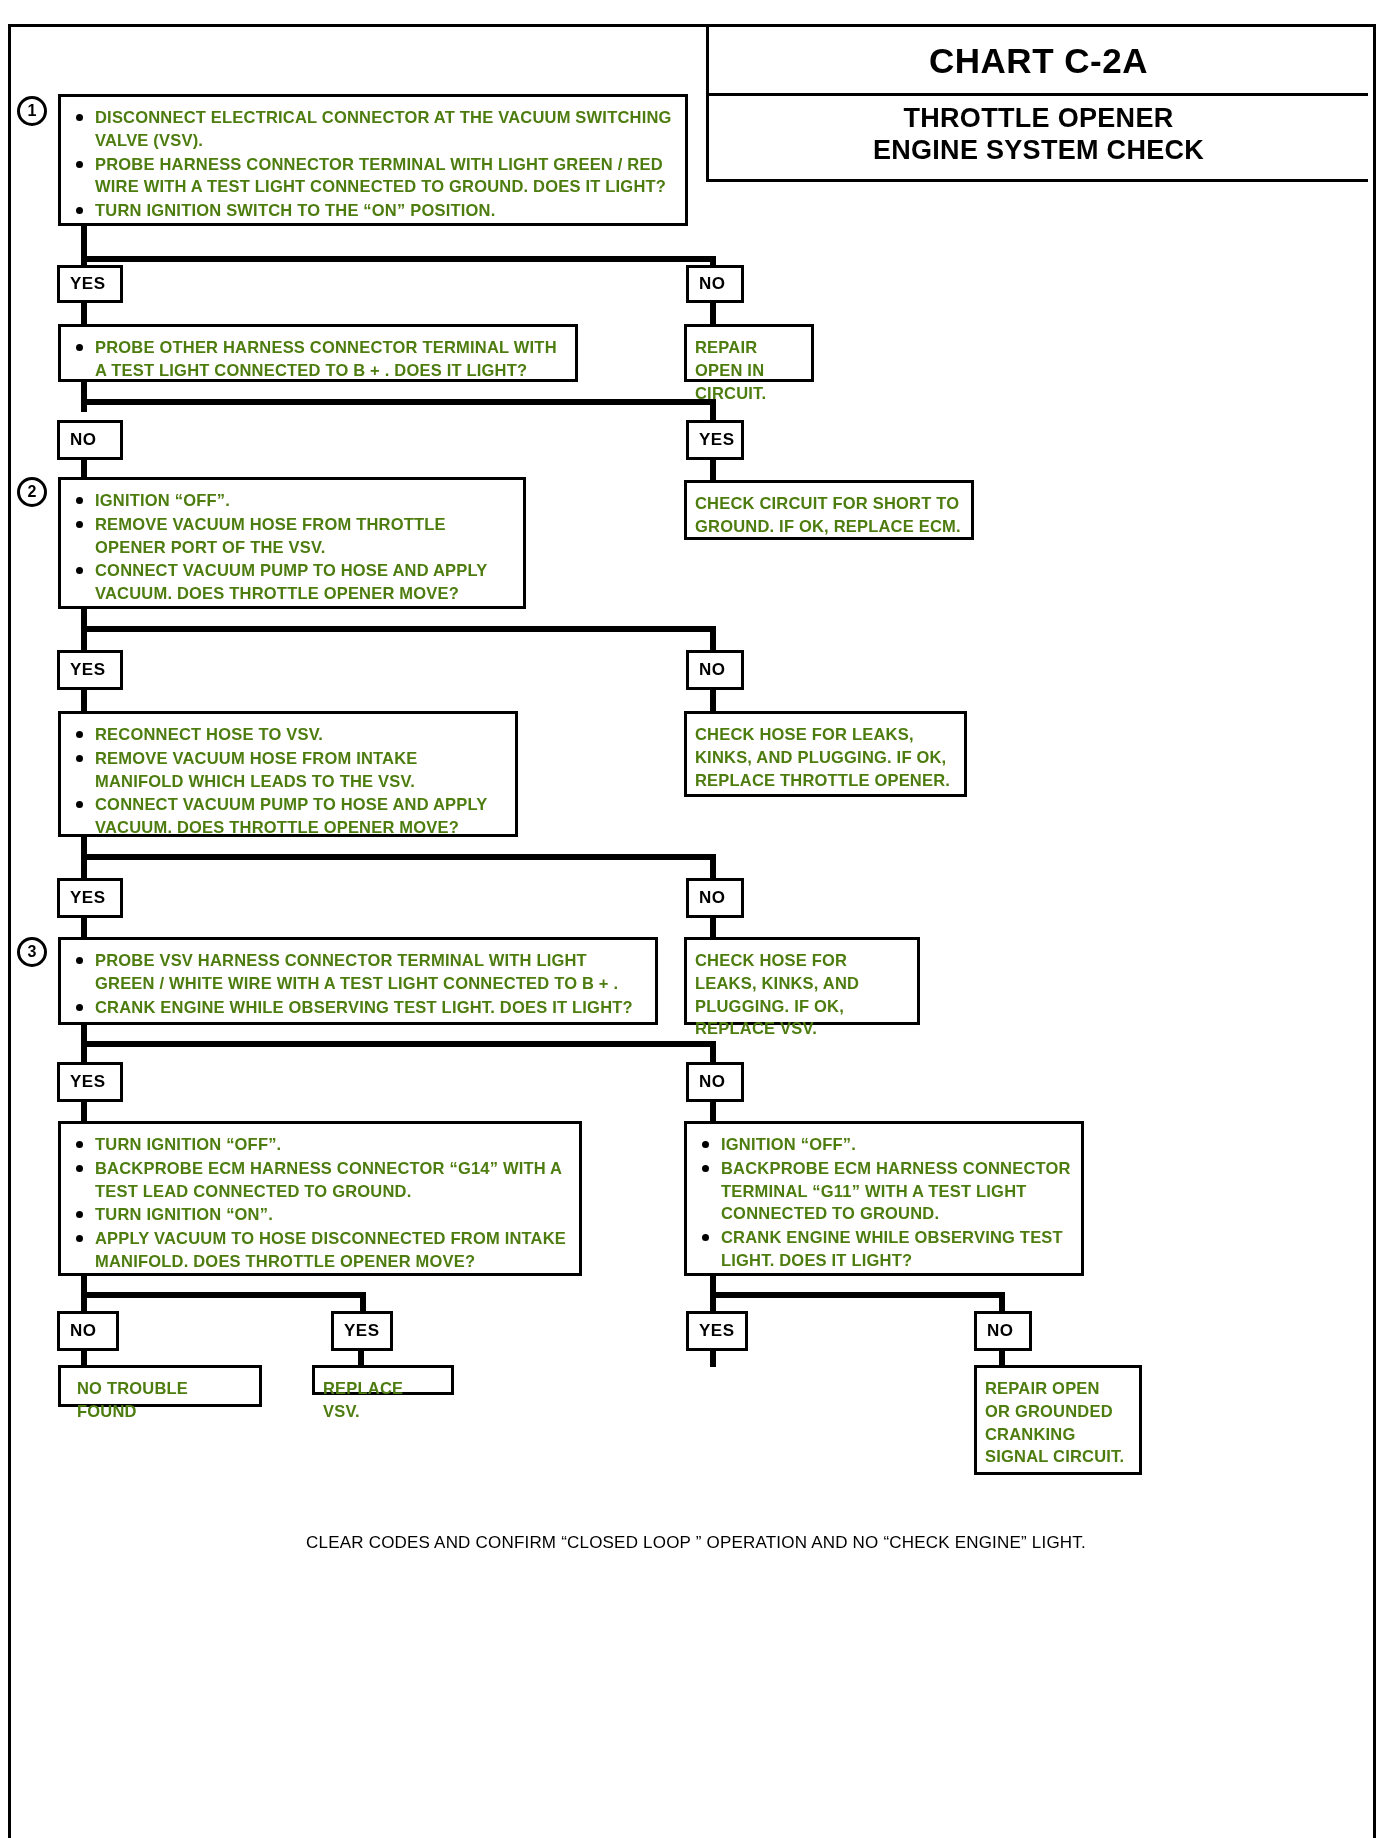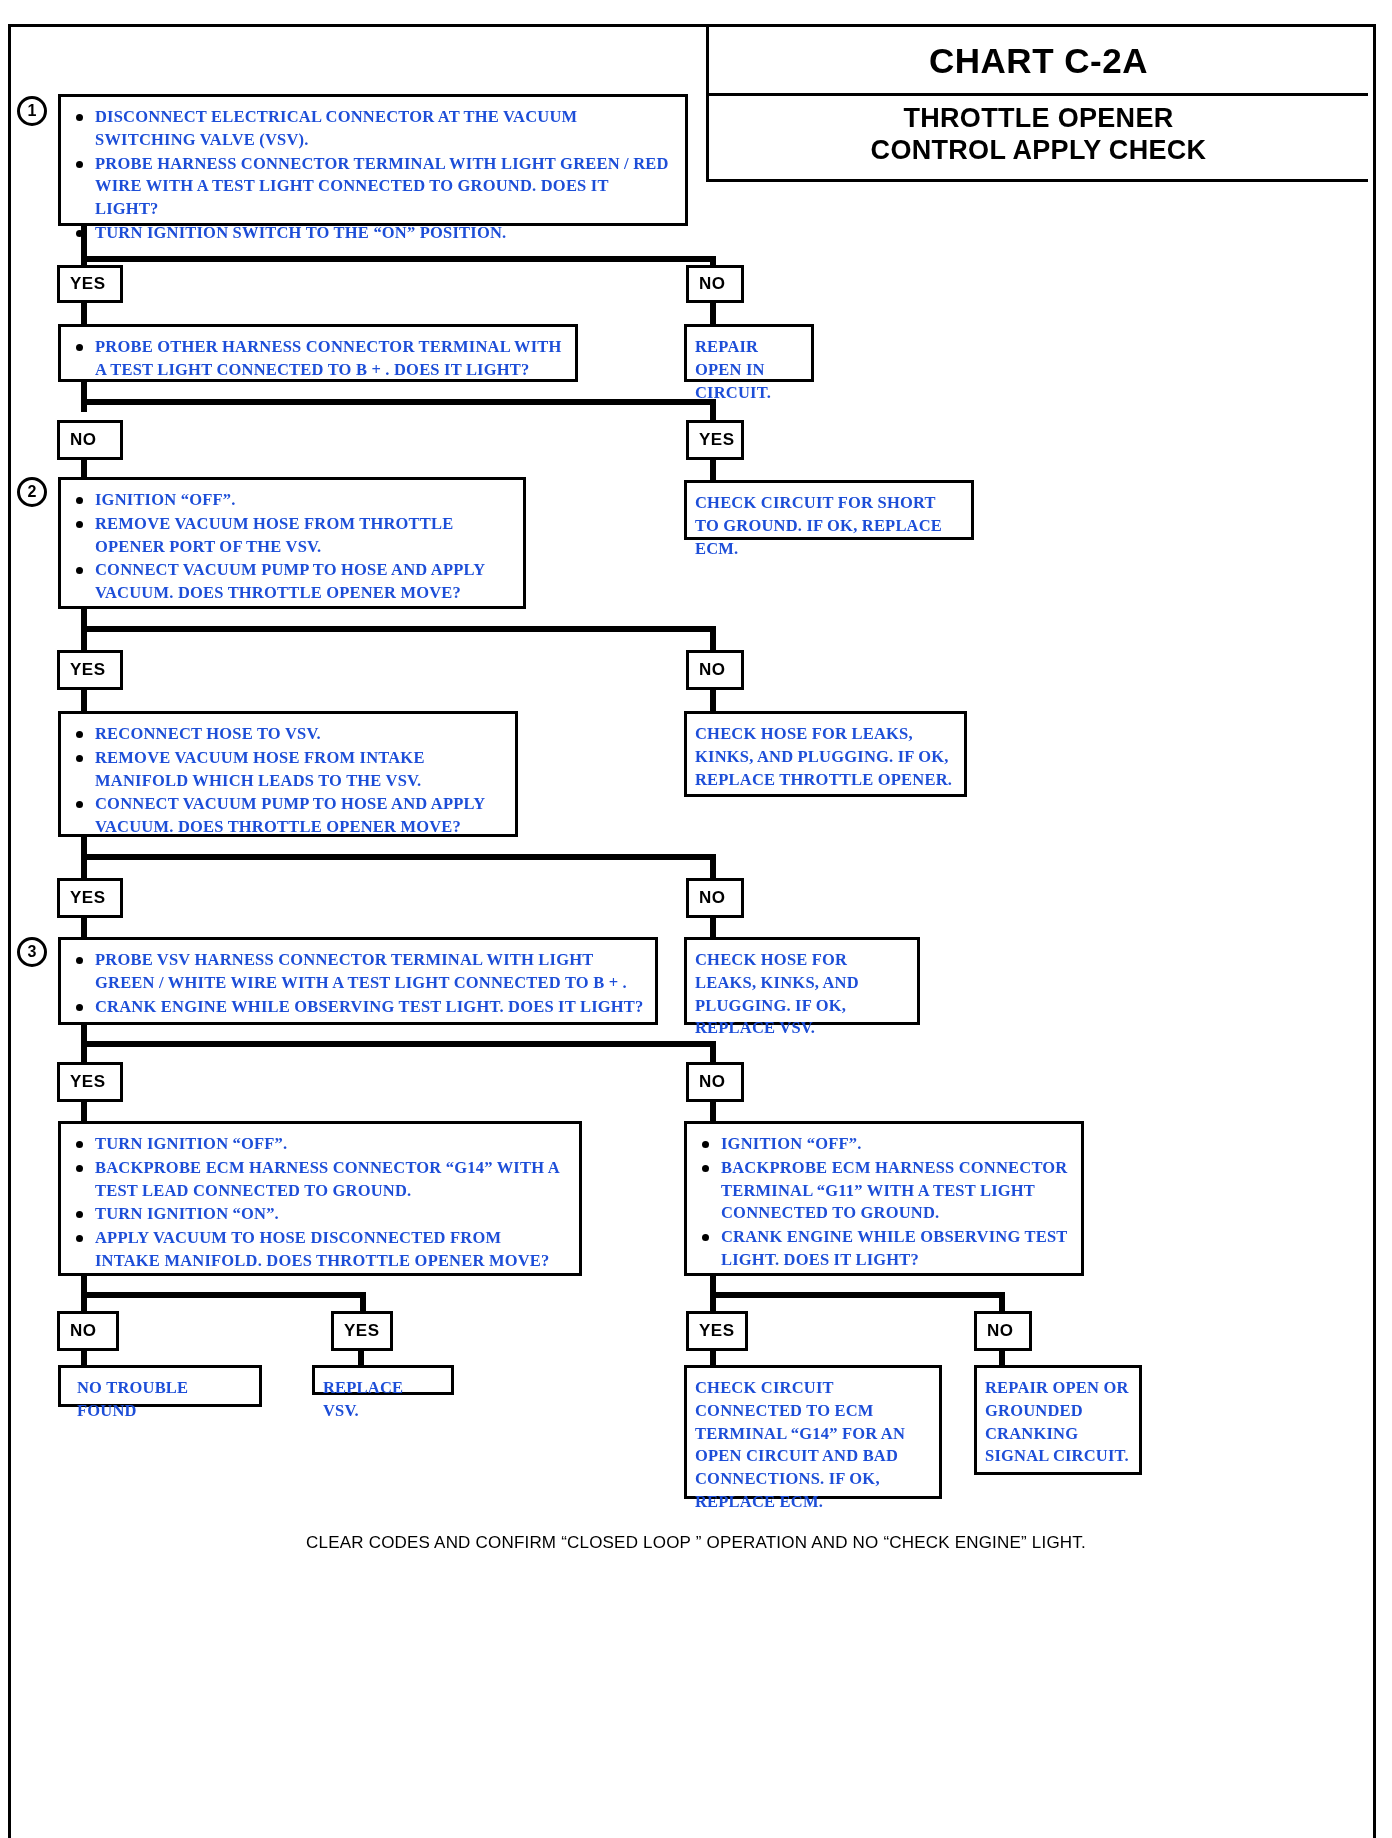--- a/index.html
+++ b/index.html
@@ -28,23 +28,22 @@
     border: 3px solid #000;
     box-sizing: border-box;
   }
   
   .box {
     position: absolute;
     box-sizing: border-box;
     border: 3px solid #000;
     background: #fff;
     font-weight: bold;
-    color: #1d4ed8;
+    color: #4d7c0f;
     letter-spacing: 0.2px;
-    font-family: Liberation Serif, serif;
   }
   
   .yn {
     position: absolute;
     box-sizing: border-box;
     border: 3px solid #000;
     background: #fff;
     font-weight: bold;
     font-size: 17px;
     display: flex;
@@ -141,21 +140,21 @@
 <body>
 
 <div id="page">
 
   <div class="page-frame"></div>
 
   <div class="hdr-box" style="left:706px; top:11px; width:662px; height:155px;">
     <div class="hdr-title" style="margin-top:14px;">CHART C-2A</div>
     <div style="position:absolute; left:0; top:66px; width:100%; height:3px; background:#000;"></div>
     <div class="hdr-sub" style="margin-top:22px;">THROTTLE OPENER</div>
-    <div class="hdr-sub">CONTROL APPLY CHECK</div>
+    <div class="hdr-sub">ENGINE SYSTEM CHECK</div>
   </div>
 
   <div class="stepnum" style="left:17px; top:80px;">1</div>
 
   <div class="box" style="left:58px; top:78px; width:630px; height:132px;">
     <ul class="steps pad">
       <li>DISCONNECT ELECTRICAL CONNECTOR AT THE VACUUM SWITCHING VALVE (VSV).</li>
       <li>PROBE HARNESS CONNECTOR TERMINAL WITH LIGHT GREEN / RED WIRE WITH A TEST LIGHT CONNECTED TO GROUND.  DOES IT LIGHT?</li>
       <li>TURN IGNITION SWITCH TO THE “ON” POSITION.</li>
     </ul>
@@ -299,23 +298,20 @@
   <div class="ln" style="left:710px; top:1260px; width:6px; height:40px;"></div>
   <div class="ln" style="left:710px; top:1276px; width:295px; height:6px;"></div>
   <div class="ln" style="left:999px; top:1276px; width:6px; height:22px;"></div>
 
   <div class="yn" style="left:686px; top:1295px; width:62px; height:40px;">YES</div>
   <div class="yn" style="left:974px; top:1295px; width:58px; height:40px;">NO</div>
 
   <div class="ln" style="left:710px; top:1333px; width:6px; height:18px;"></div>
   <div class="ln" style="left:999px; top:1333px; width:6px; height:18px;"></div>
 
-  <div class="box" style="left:684px; top:1349px; width:258px; height:134px;">
-    <div class="plain pad">CHECK CIRCUIT CONNECTED TO ECM TERMINAL “G14” FOR AN OPEN CIRCUIT AND BAD CONNECTIONS. IF OK, REPLACE ECM.</div>
-  </div>
 
   <div class="box" style="left:974px; top:1349px; width:168px; height:110px;">
     <div class="plain pad">REPAIR OPEN OR GROUNDED CRANKING SIGNAL CIRCUIT.</div>
   </div>
 
   <div class="footer" style="top:1517px; left:0;">CLEAR CODES AND CONFIRM “CLOSED LOOP ” OPERATION AND NO “CHECK ENGINE” LIGHT.</div>
 
 </div>
 
 </body></html>

